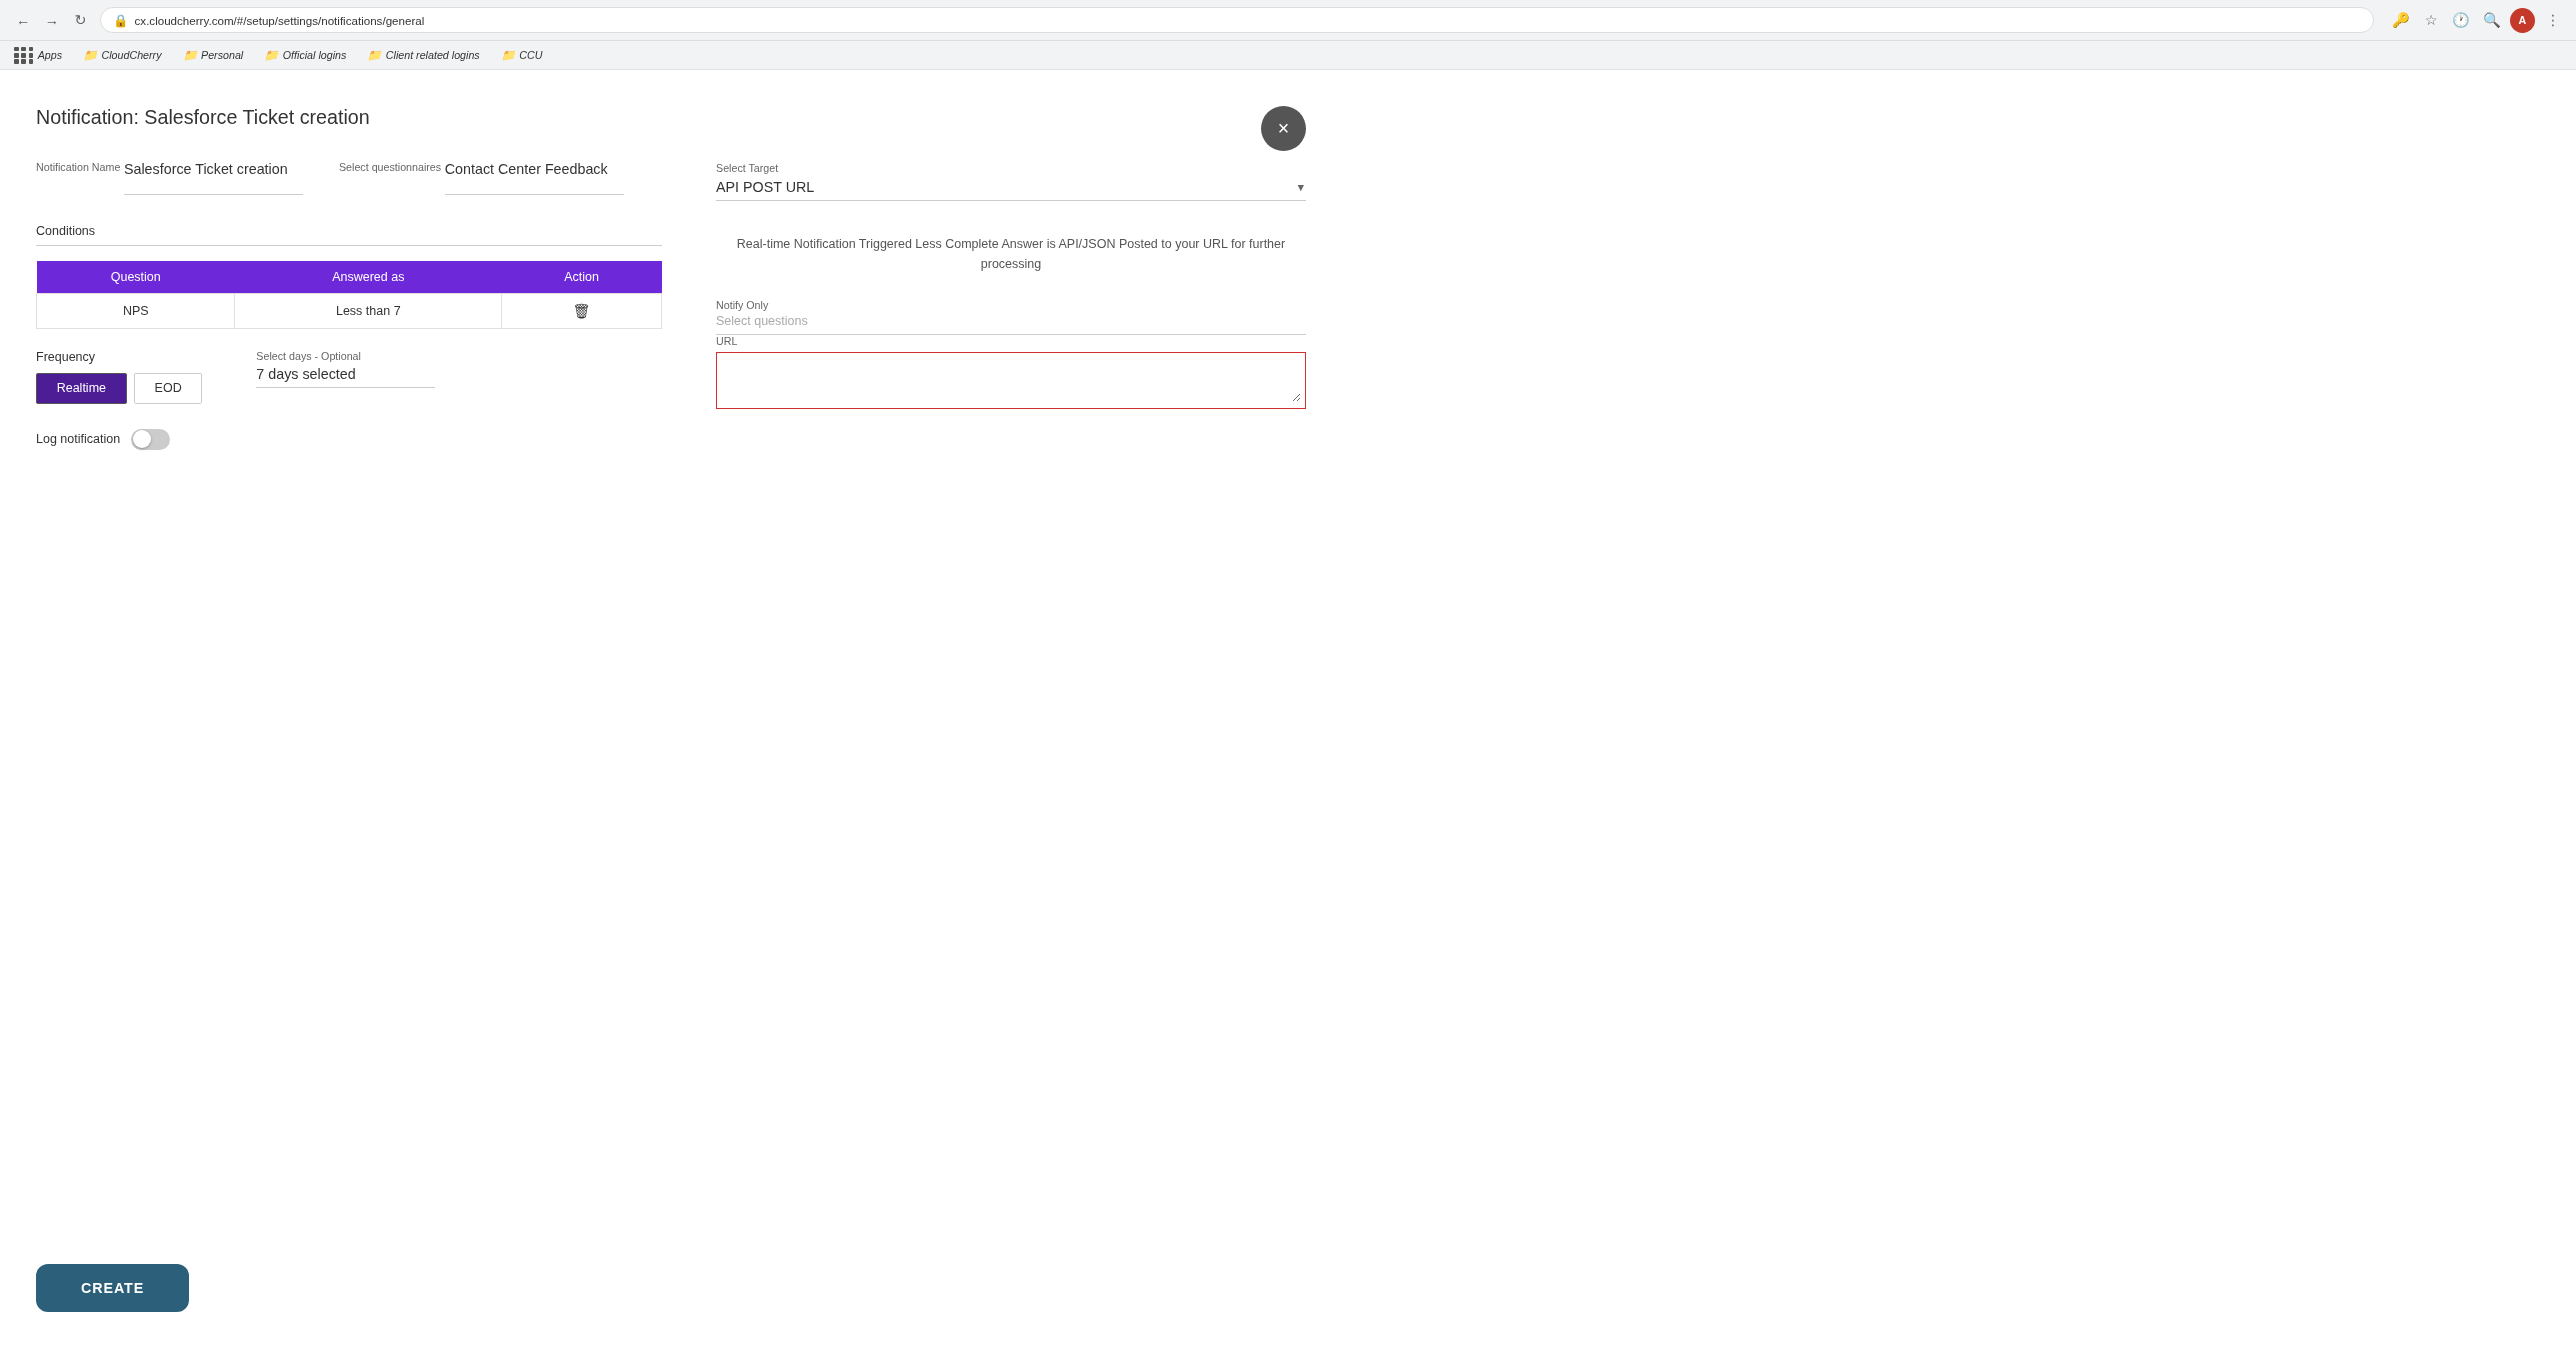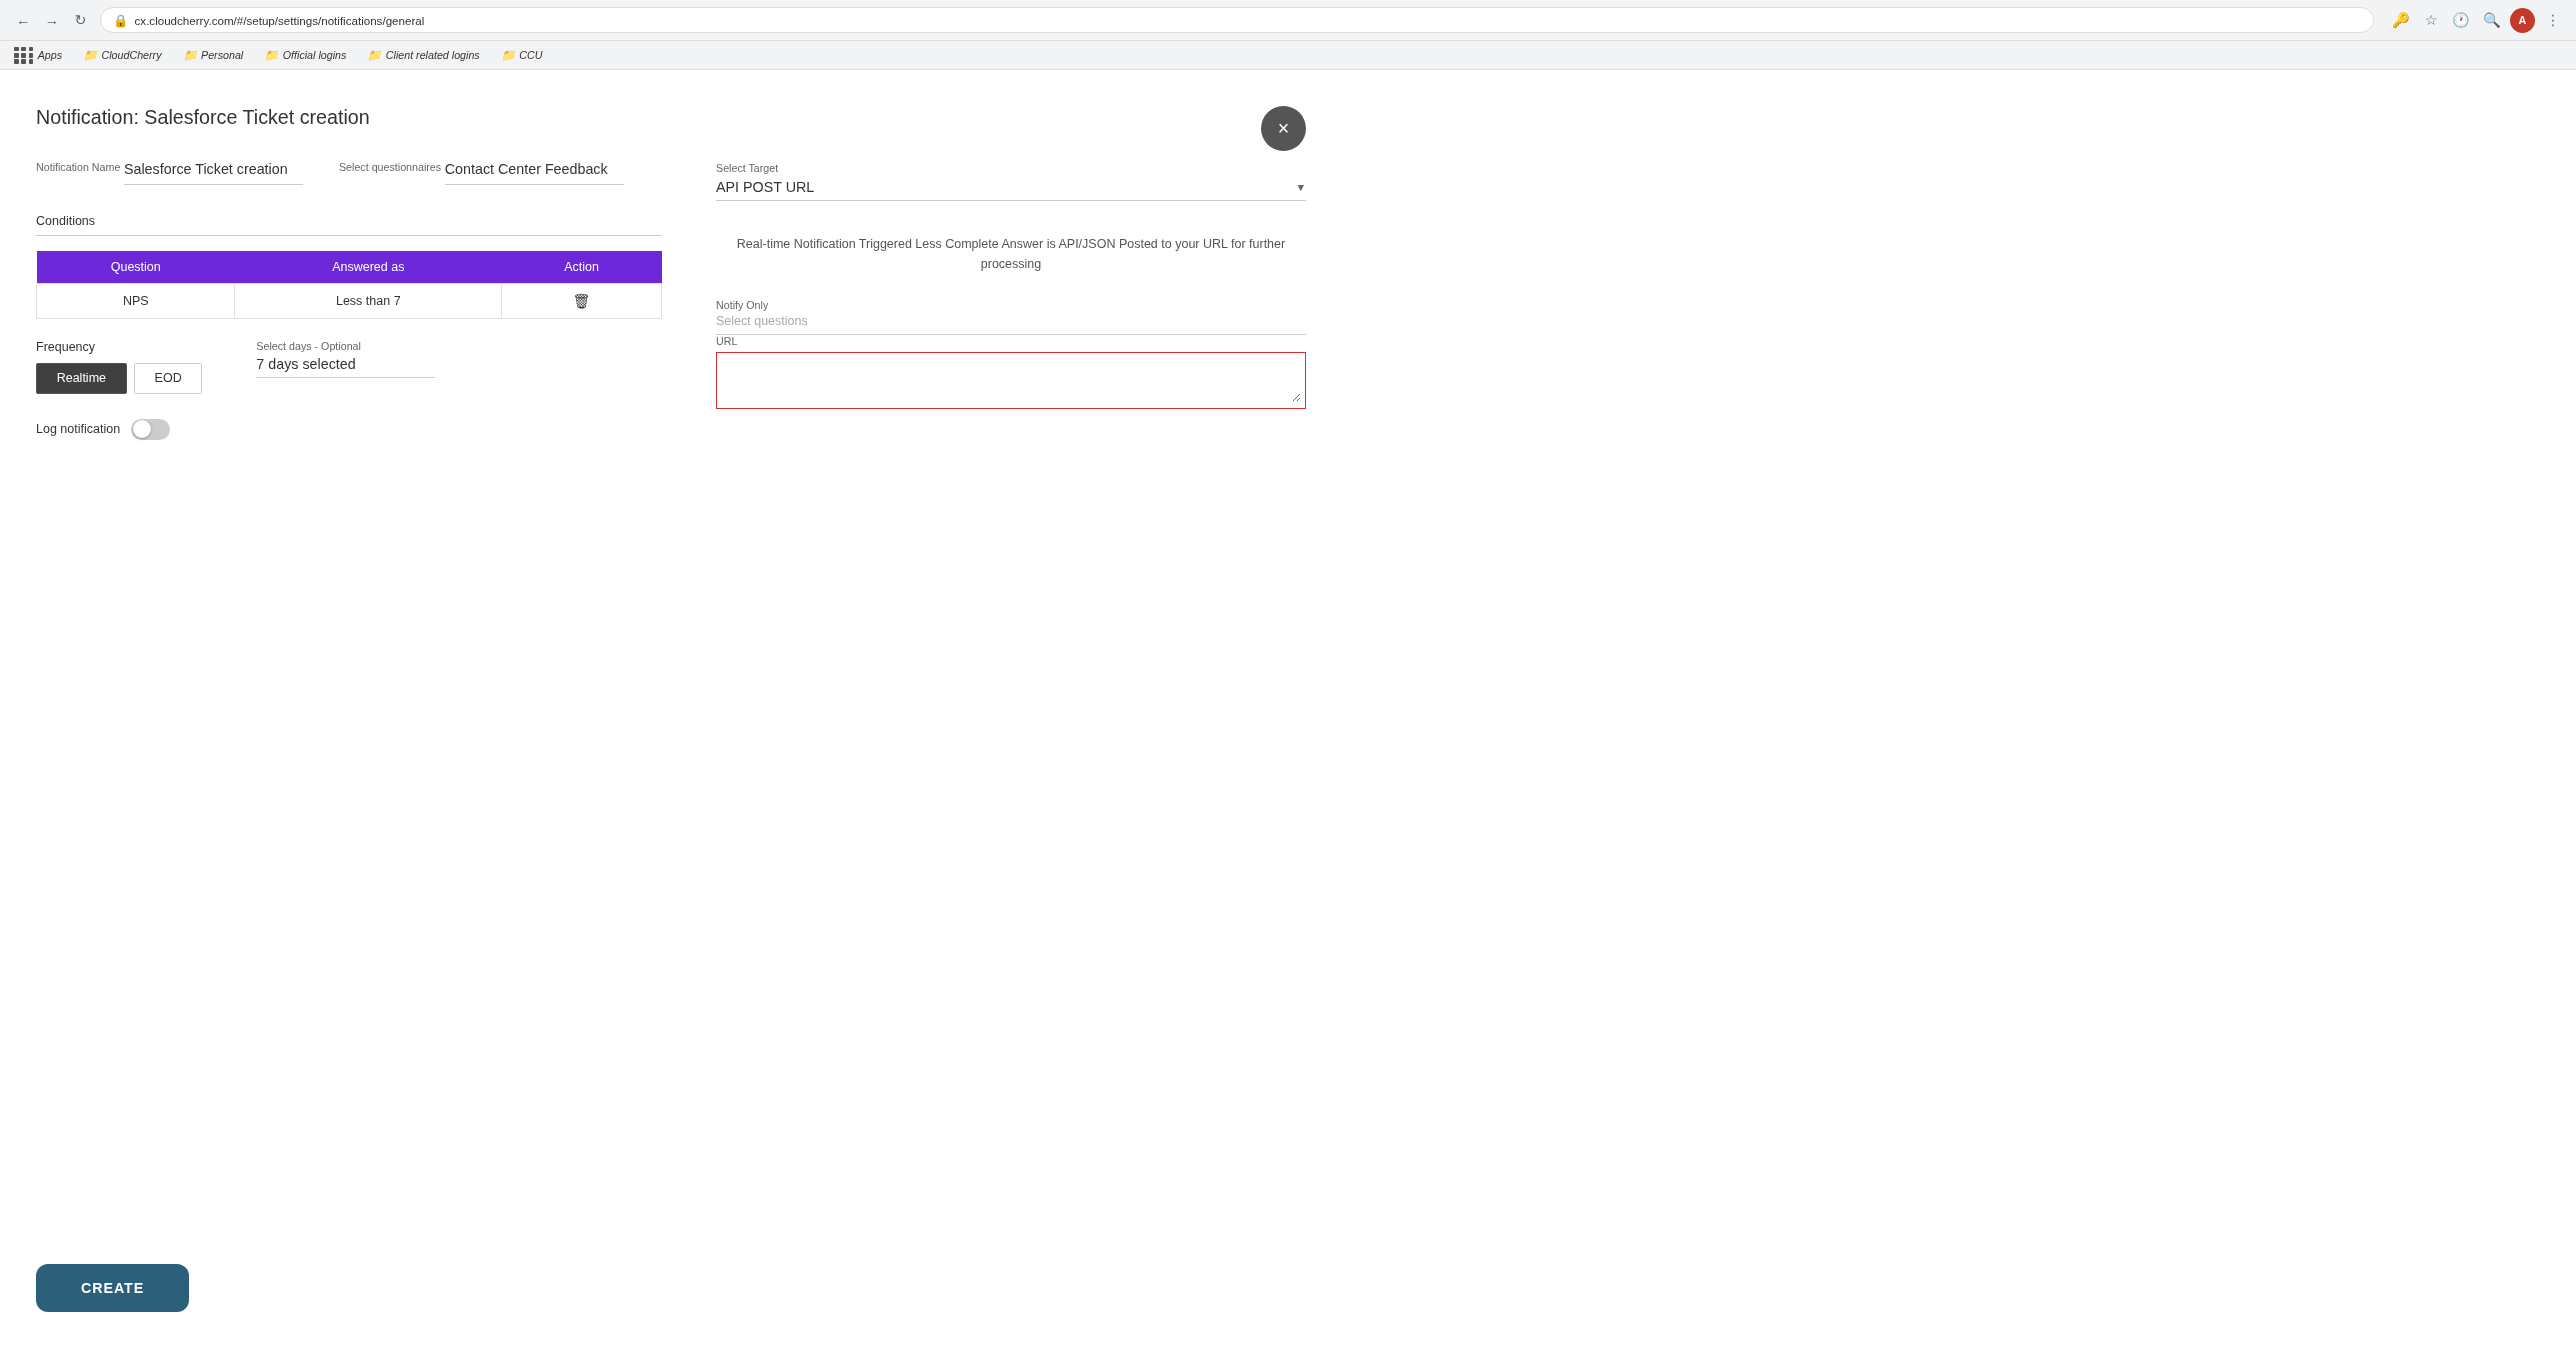--- a/index.html
+++ b/index.html
@@ -127,21 +127,21 @@
 
     .form-label {
       font-size: 10.7px;
       color: #666;
       margin-bottom: 1.8px;
     }
     .form-value {
       font-size: 14.3px;
       color: #333;
       border-bottom: 0.9px solid #ccc;
-      padding-bottom: 7px;
+      padding-bottom: 17px;
       min-width: 179px;
     }
 
     
     .select-wrapper {
       position: relative;
       border-bottom: 0.9px solid #ccc;
       padding-bottom: 5.4px;
       flex: 1;
     }
@@ -216,21 +216,21 @@
     .freq-btn {
       padding: 7.2px 19.7px;
       border: 0.9px solid #ccc;
       background: white;
       cursor: pointer;
       font-size: 12.5px;
       border-radius: 1.8px;
       color: #333;
     }
     .freq-btn.active {
-      background: #404040;
+      background: #4c1d95;
       color: white;
       border-color: #555;
     }
 
     .days-label {
       font-size: 10.7px;
       color: #666;
       margin-bottom: 3.6px;
     }
     .days-value {

